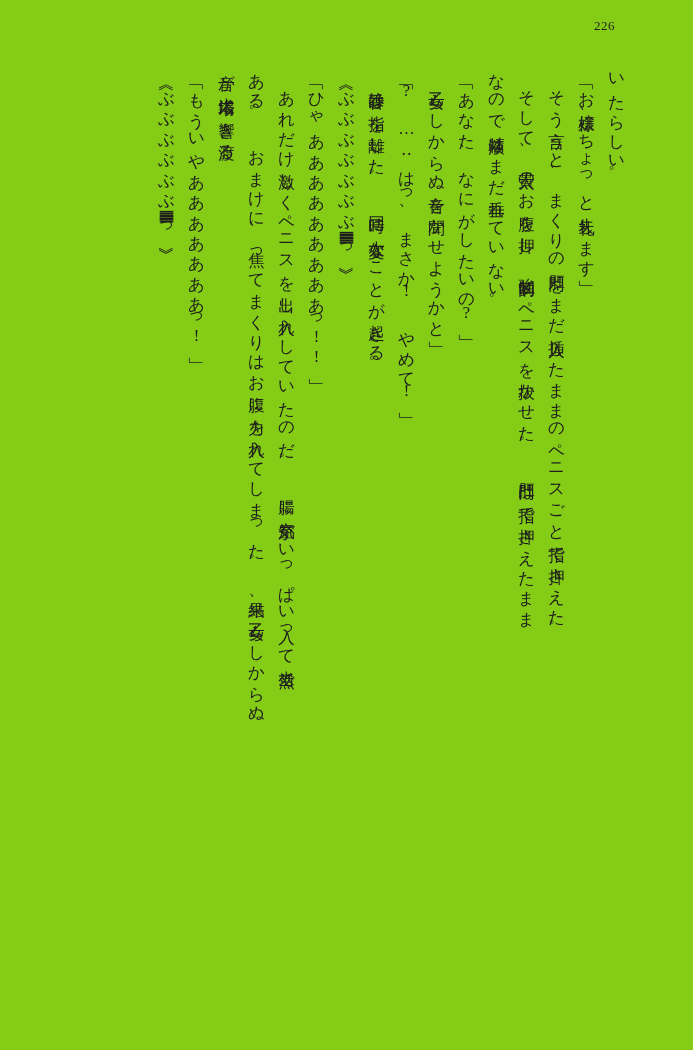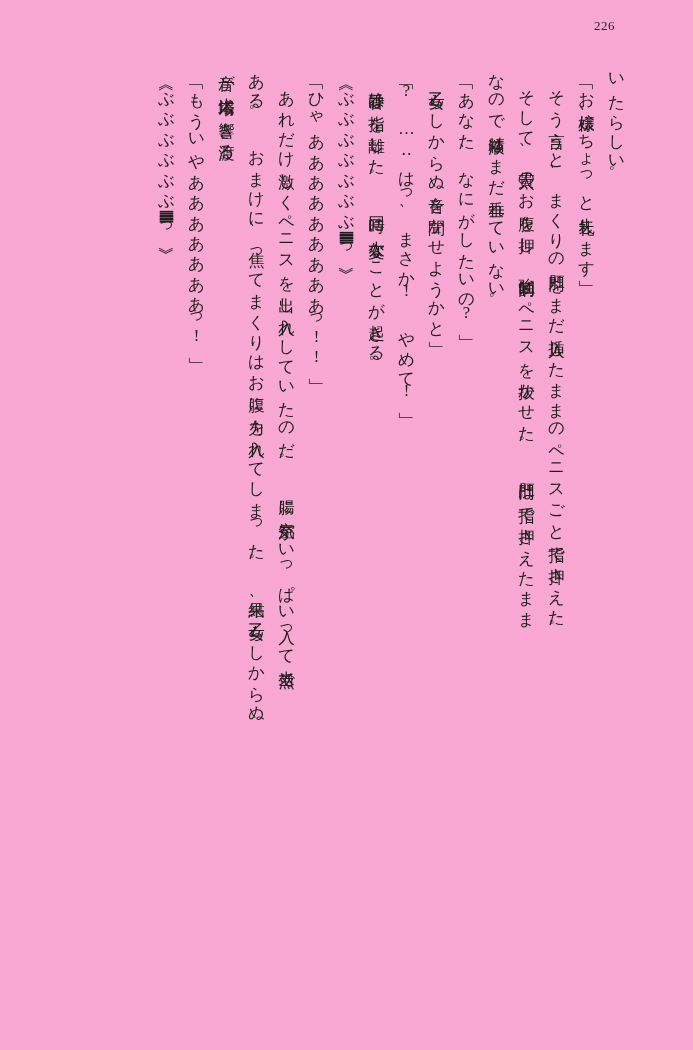--- a/index.html
+++ b/index.html
@@ -4,21 +4,21 @@
 <style>
   html, body {
     margin: 0;
     padding: 0;
     background: #ffffff;
   }
   .page {
     position: relative;
     width: 693px;
     height: 1050px;
-    background: #f9a8d4;
+    background: #84cc16;
     overflow: hidden;
     font-family: "Liberation Serif", "DejaVu Serif", serif;
     color: #1a1a1a;
   }
   .page-number {
     position: absolute;
     top: 18px;
     right: 78px;
     font-size: 13px;
     letter-spacing: 0.5px;

